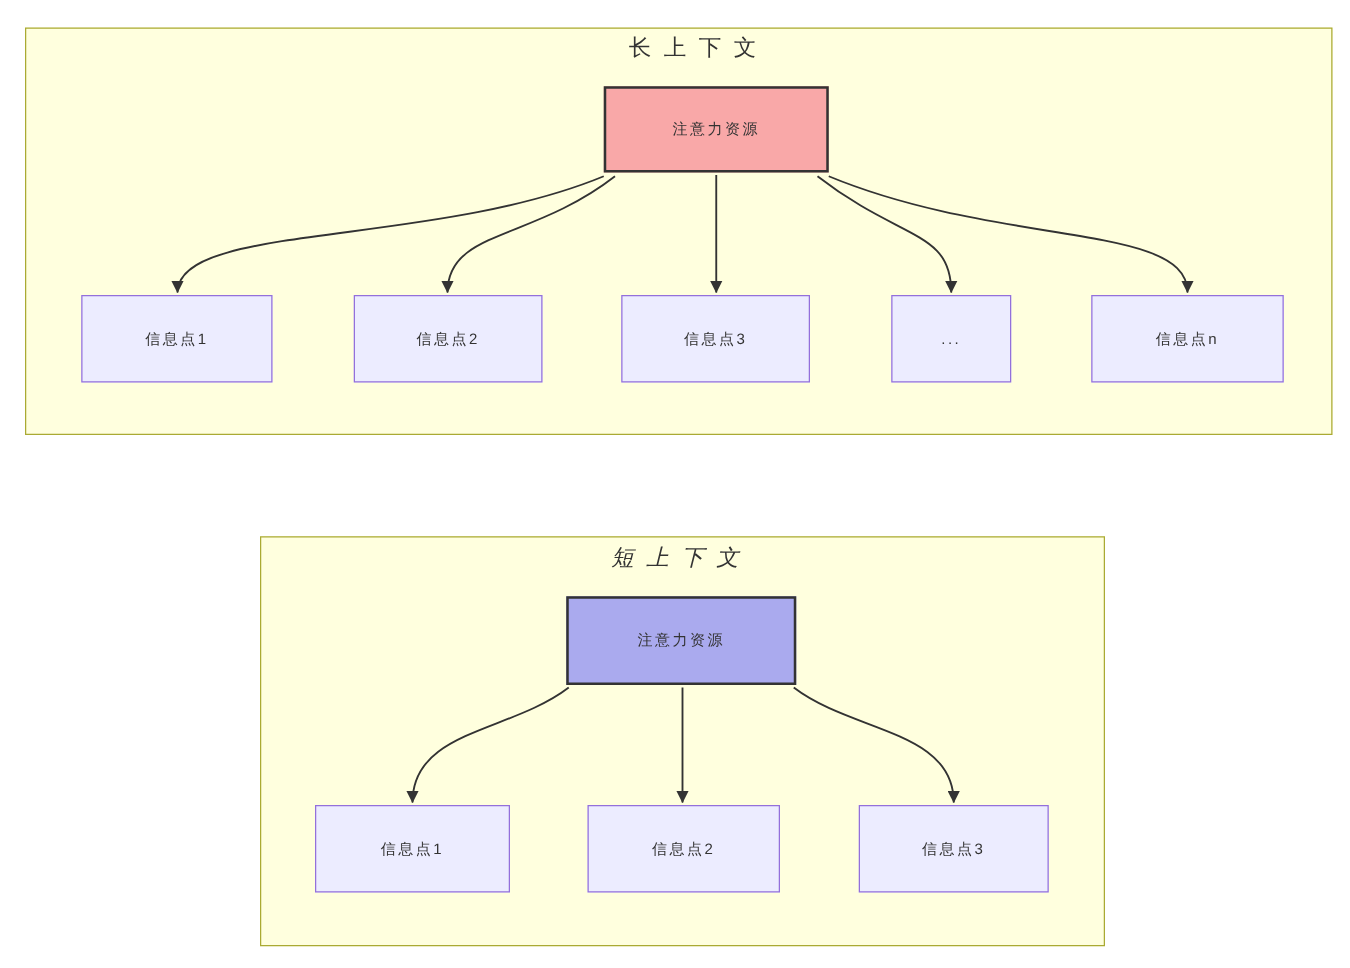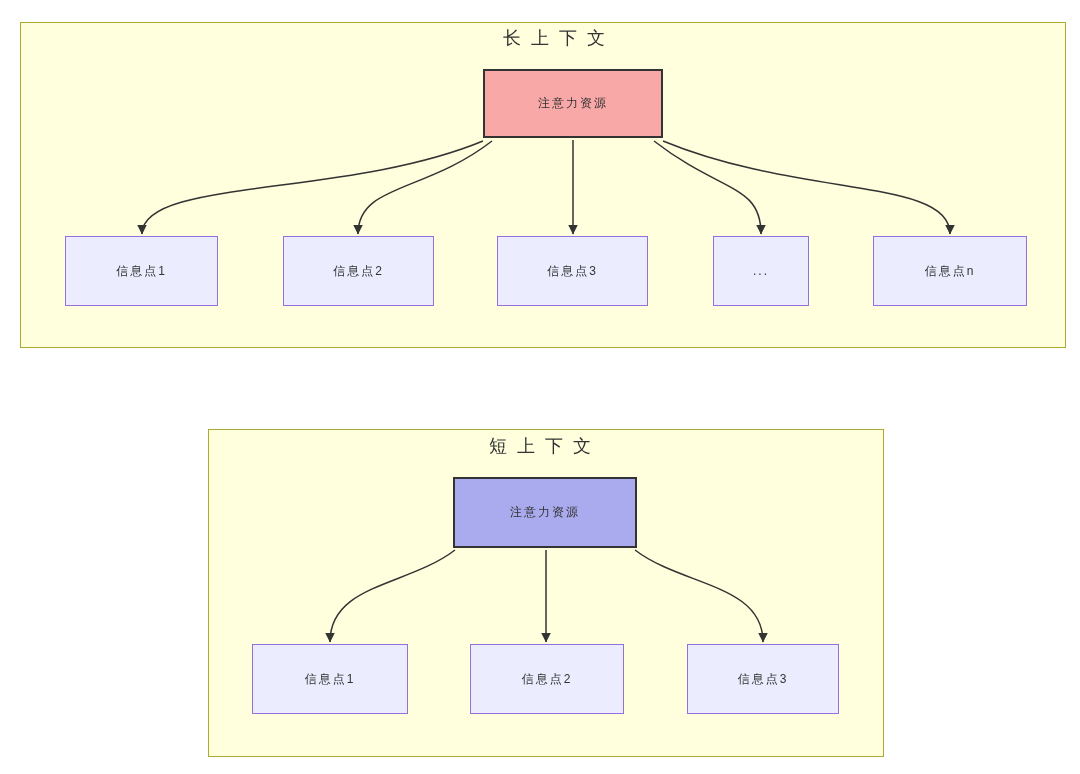--- a/index.html
+++ b/index.html
@@ -8,21 +8,21 @@
     font-family:"Liberation Sans","DejaVu Sans",sans-serif;color:#333333;overflow:hidden;
   }
   .container{
     position:absolute;background:#FFFFDE;border:1.5px solid #AAAA33;box-sizing:border-box;z-index:1;
   }
   .container-title{
     position:absolute;left:0;right:0;top:6px;text-align:center;
     font-size:18px;letter-spacing:10px;color:#333333;z-index:2;
   }
   #long-title{padding-left:38px;}
-  #short-title{padding-left:10px;}
+  #short-title{padding-left:10px;font-style:italic;}
   .node{
     position:absolute;display:flex;align-items:center;justify-content:center;
     box-sizing:border-box;background:#ECECFF;border:1.5px solid #9370DB;
     font-size:12px;letter-spacing:2px;color:#333333;z-index:4;
   }
   .attention{
     background:#F9A8A8;border:2.5px solid #333333;
   }
   .attention.short{background:#AAAAEE;}
   #edges{

